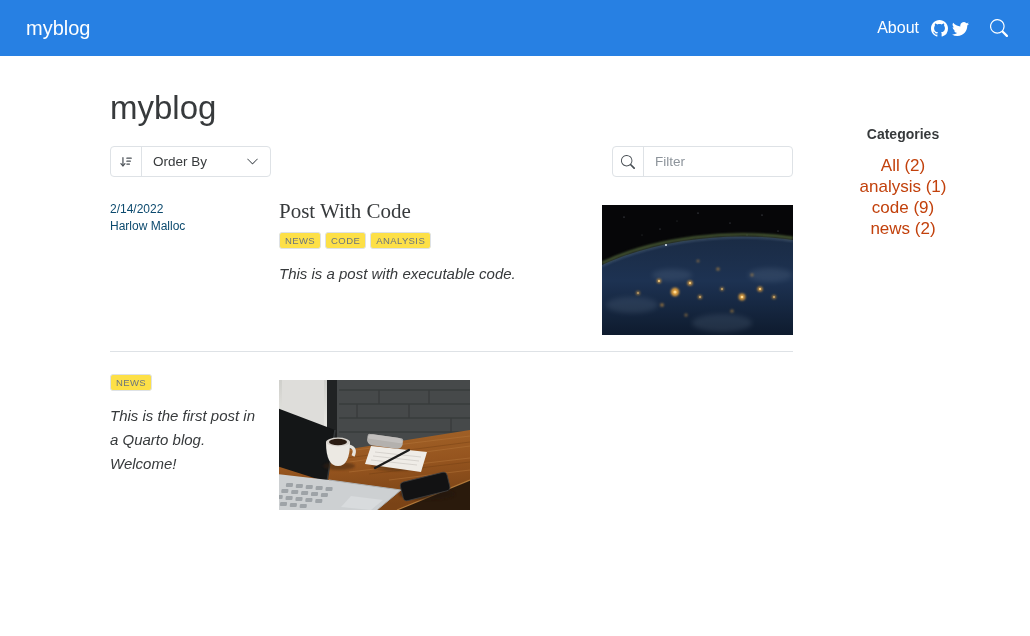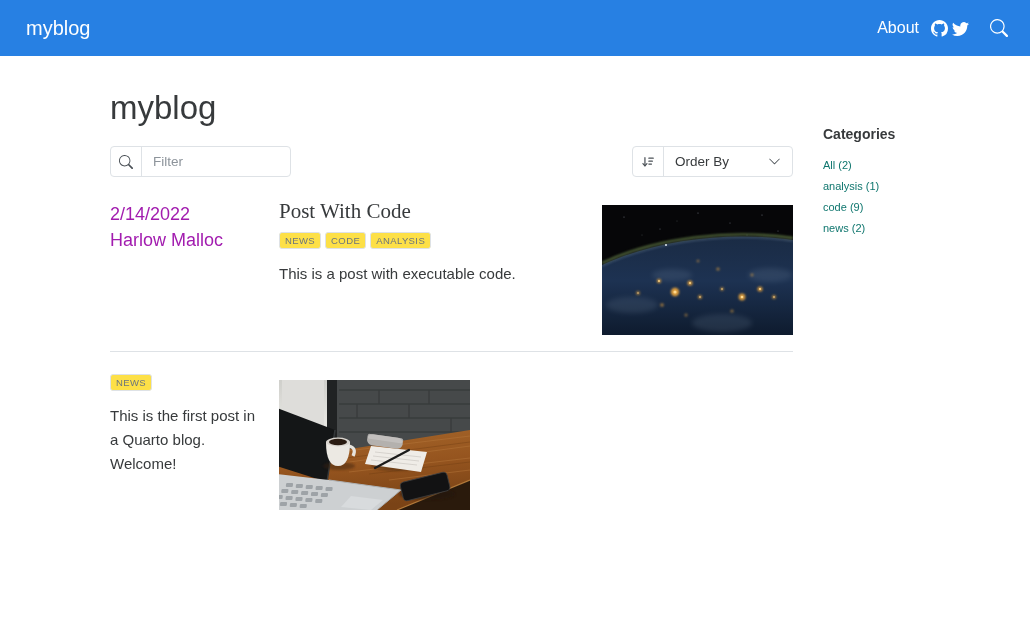--- a/index.html
+++ b/index.html
@@ -107,22 +107,22 @@
   .filter-input::placeholder { color: #8d949b; }
 
   .post {
     display: grid;
     grid-template-columns: 155px 1fr 191px;
     column-gap: 14px;
     margin-top: 22px;
     cursor: pointer;
   }
   .post-meta {
-    font-size: 18px;
-    color: #a21caf;
+    font-size: 12px;
+    color: #0c4a6e;
     line-height: 1.45;
     padding-top: 2px;
   }
   .post-title {
     font-size: 21px;
     font-weight: 500;
     color: #373a3c;
     margin-bottom: 8px;
     line-height: 1.2;
     font-family: Liberation Serif, serif;
@@ -136,20 +136,21 @@
     color: #6c757d;
     text-transform: uppercase;
     letter-spacing: 0.4px;
     background: #fde047;
   }
   .post-desc {
     margin-top: 13px;
     font-size: 15px;
     color: #373a3c;
     line-height: 1.6;
+    font-style: italic;
   }
   .thumb {
     width: 191px;
     height: 130px;
     margin-top: 6px;
     overflow: hidden;
     background: #000;
   }
   .thumb svg { display: block; width: 100%; height: 100%; }
   .post-divider {
@@ -158,26 +159,28 @@
     margin: 16px 0 6px 0;
   }
 
   
   .sidebar { padding-top: 70px; }
   .sidebar-title {
     font-size: 14px;
     font-weight: 700;
     color: #373a3c;
     margin-bottom: 13px;
+    text-align: center;
   }
   .category-item {
-    font-size: 11px;
-    color: #0f766e;
+    font-size: 17px;
+    color: #c2410c;
     line-height: 21px;
     cursor: pointer;
+    text-align: center;
   }
 </style>
 </head>
 <body>
 
 <nav class="navbar">
   <a class="navbar-title">myblog</a>
   <div class="nav-right">
     <a class="nav-link">About</a>
     <span class="nav-icon">
@@ -199,45 +202,45 @@
 </nav>
 
 <div class="layout">
 
   <main>
     <h1 class="page-title">myblog</h1>
 
     <div class="toolbar">
       <div class="input-group">
         <span class="addon">
-          <svg width="14" height="14" viewBox="0 0 16 16" fill="#4a5056" aria-hidden="true">
-            <path d="M11.742 10.344a6.5 6.5 0 1 0-1.397 1.398h-.001c.03.04.062.078.098.115l3.85 3.85a1 1 0 0 0 1.415-1.414l-3.85-3.85a1.007 1.007 0 0 0-.115-.1zM12 6.5a5.5 5.5 0 1 1-11 0 5.5 5.5 0 0 1 11 0z"></path>
-          </svg>
-        </span>
-        <input class="filter-input" type="text" placeholder="Filter" style="">
-      </div>
-
-      <div class="input-group">
-        <span class="addon">
           <svg width="14" height="14" viewBox="0 0 16 16" fill="none" stroke="#4a5056" stroke-width="1.4" stroke-linecap="round" aria-hidden="true">
             <path d="M4.5 3v9.2"></path>
             <path d="M2.2 9.9 4.5 12.4 6.8 9.9" fill="none" stroke-linejoin="round"></path>
             <path d="M9 3.6h5"></path>
             <path d="M9 7h4"></path>
             <path d="M9 10.4h3"></path>
           </svg>
         </span>
         <div class="orderby-select">
           <span>Order By</span>
           <span style="display:flex;">
             <svg width="13" height="13" viewBox="0 0 16 16" fill="#4a5056" aria-hidden="true">
               <path d="M1.646 4.646a.5.5 0 0 1 .708 0L8 10.293l5.646-5.647a.5.5 0 0 1 .708.708l-6 6a.5.5 0 0 1-.708 0l-6-6a.5.5 0 0 1 0-.708z"></path>
             </svg>
           </span>
         </div>
+      </div>
+
+      <div class="input-group">
+        <span class="addon">
+          <svg width="14" height="14" viewBox="0 0 16 16" fill="#4a5056" aria-hidden="true">
+            <path d="M11.742 10.344a6.5 6.5 0 1 0-1.397 1.398h-.001c.03.04.062.078.098.115l3.85 3.85a1 1 0 0 0 1.415-1.414l-3.85-3.85a1.007 1.007 0 0 0-.115-.1zM12 6.5a5.5 5.5 0 1 1-11 0 5.5 5.5 0 0 1 11 0z"></path>
+          </svg>
+        </span>
+        <input class="filter-input" type="text" placeholder="Filter" style="">
       </div>
     </div>
 
     <article class="post">
       <div class="post-meta">
         <div>2/14/2022</div>
         <div>Harlow Malloc</div>
       </div>
       <div>
         <h3 class="post-title">Post With Code</h3>

